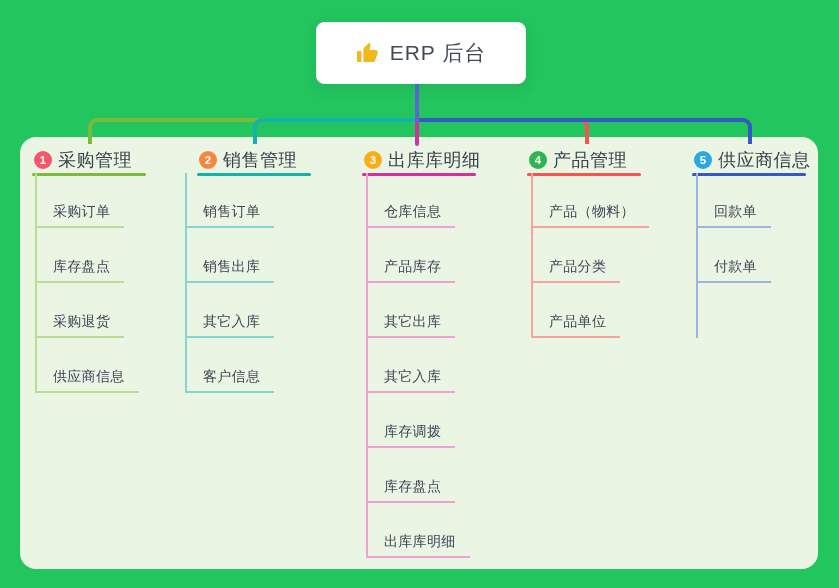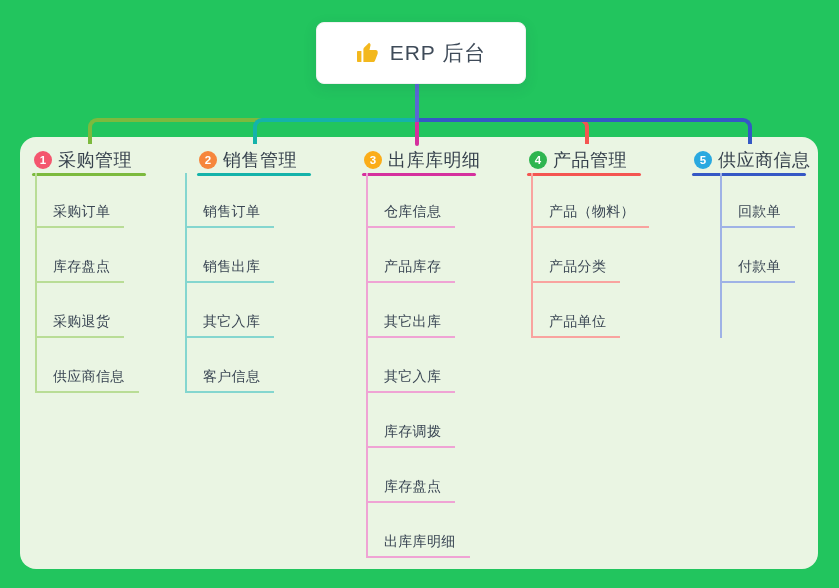--- a/index.html
+++ b/index.html
@@ -40,21 +40,21 @@
   .vline{position:absolute;left:0;top:0;width:2px;background:var(--lc);}
   .col.n4 .vline{height:220px;}
   .col.n7 .vline{height:385px;}
   .col.n3 .vline{height:165px;}
   .item{
     height:55px;display:flex;align-items:flex-end;width:fit-content;box-sizing:border-box;
     border-bottom:2px solid var(--lc);padding:0 14px 5px 18px;
     font-size:14px;color:#3a4654;white-space:nowrap;letter-spacing:0.3px;
   }
   .b0{left:32px;} .b1{left:197px;} .b2{left:362px;} .b3{left:527px;} .b4{left:692px;}
-  .c0{left:35px;} .c1{left:185px;} .c2{left:366px;} .c3{left:531px;} .c4{left:720px;font-family:Liberation Mono, monospace;}
+  .c0{left:35px;} .c1{left:185px;} .c2{left:366px;} .c3{left:531px;} .c4{left:696px;font-family:Liberation Mono, monospace;}
 </style>
 </head>
 <body>
 
 <div class="stage">
 
   <div class="panel"></div>
 
   <div class="elbow left e0" style="--c: #7cba3d; --lc: #b9dd96; --bc: #f4566e;"></div>
   <div class="elbow left e1" style="--c: #14b3aa; --lc: #84d6cf; --bc: #f6863c;"></div>

